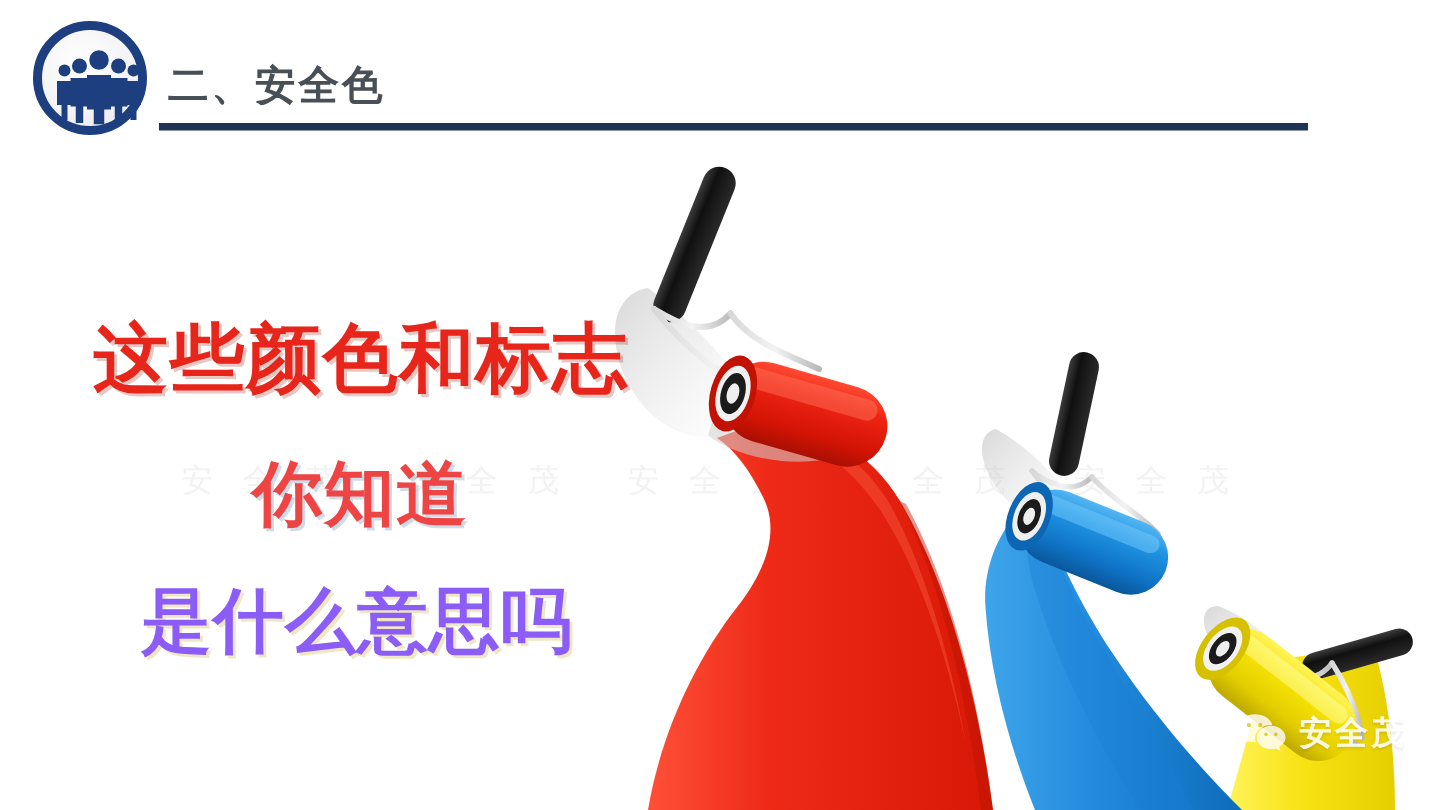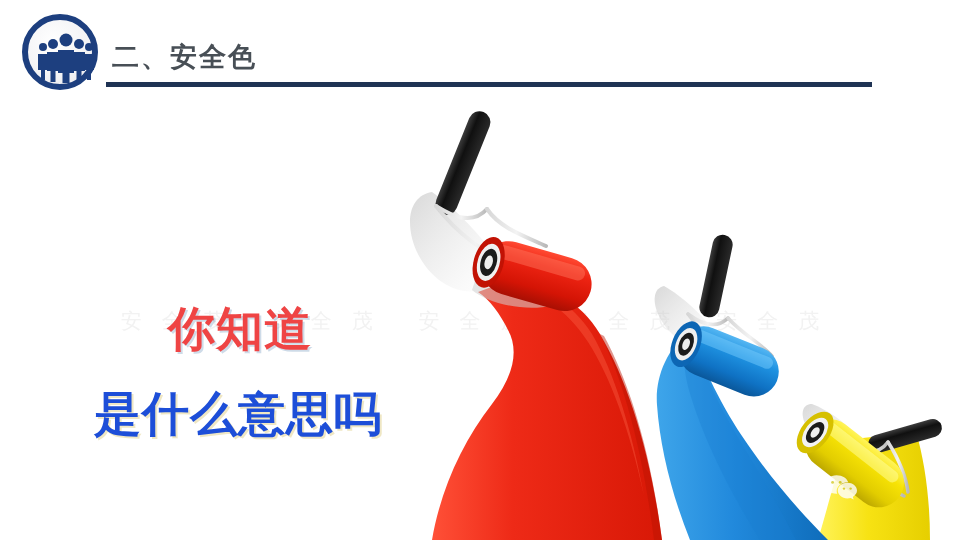--- a/index.html
+++ b/index.html
@@ -101,21 +101,21 @@
   }
   .hl-2 {
     left: 168px; top: 298px;
     font-size: 47px;
     color: #ef4444;
     text-shadow: 2px 2px 0 rgba(30,90,150,.22);
   }
   .hl-3 {
     left: 94px; top: 383px;
     font-size: 47px;
-    color: #1d4ed8;
+    color: #8b5cf6;
     text-shadow: 2px 2px 0 rgba(190,160,20,.25);
   }
 
   
   .wechat-mark {
     position: absolute;
     left: 824px; top: 474px;
     z-index: 50;
     display: flex;
     align-items: center;
@@ -279,20 +279,21 @@
         <rect x="810" y="442" width="90" height="12" rx="6" fill="#ffffa8" opacity=".5"></rect>
         <ellipse cx="806" cy="461" rx="14" ry="24" fill="#d6c000"></ellipse>
         <ellipse cx="806" cy="461" rx="10" ry="17" fill="#f2f2f2"></ellipse>
         <ellipse cx="806" cy="461" rx="7" ry="12" fill="#1b1b1b"></ellipse>
         <ellipse cx="806" cy="461" rx="3.5" ry="6" fill="#eeeeee"></ellipse>
       </g>
     </g>
   </svg>
 
   <div class="headlines">
+    <div class="hl hl-1">这些颜色和标志</div>
     <div class="hl hl-2">你知道</div>
     <div class="hl hl-3">是什么意思吗</div>
   </div>
 
   <div class="header">
 
     <div class="logo-badge">
       <svg width="58" height="50" viewBox="0 0 58 50">
         <g fill="#1d3f7f">
 
@@ -326,15 +327,16 @@
         <path d="M12.6 1.2C6.2 1.2 1 5.4 1 10.6c0 2.9 1.7 5.5 4.3 7.2l-1 3.2 3.6-1.9c1.4.4 2.9.6 4.7.6h.6c-.3-.8-.5-1.6-.5-2.5 0-4.9 4.8-8.9 10.8-8.9h.7C23.1 4.3 18.4 1.2 12.6 1.2z"></path>
         <path d="M33 16.6c0-4.3-4.3-7.8-9.6-7.8s-9.6 3.5-9.6 7.8 4.3 7.8 9.6 7.8c1.1 0 2.2-.2 3.2-.4l3.1 1.6-.9-2.7c2.5-1.4 4.2-3.7 4.2-6.3z"></path>
       </g>
       <g fill="#d8cf3a">
         <circle cx="8.6" cy="8.4" r="1.45"></circle>
         <circle cx="16.2" cy="8.4" r="1.45"></circle>
         <circle cx="20" cy="14.6" r="1.2"></circle>
         <circle cx="26.6" cy="14.6" r="1.2"></circle>
       </g>
     </svg>
+    <span class="wechat-label">安全茂</span>
   </div>
 
 </div>
 
 </body></html>

